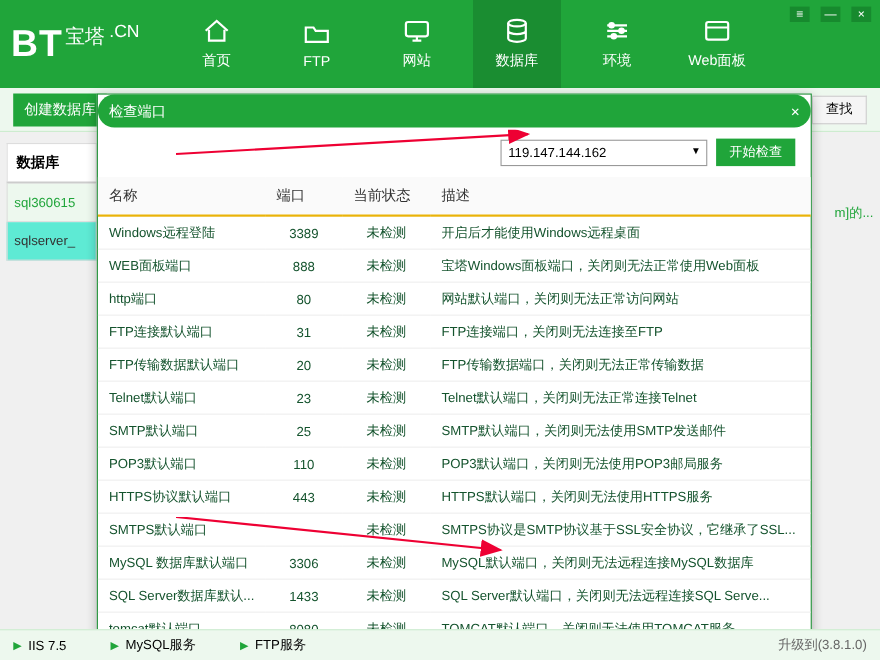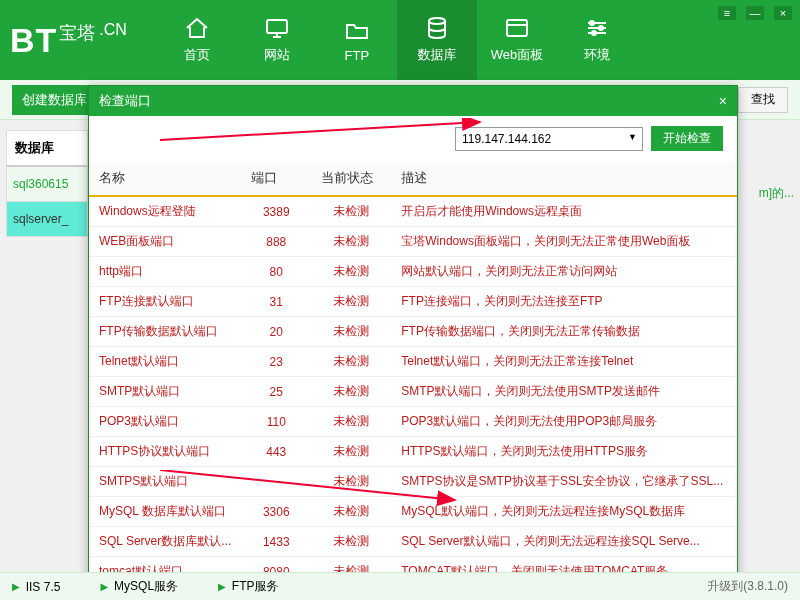--- a/index.html
+++ b/index.html
@@ -3,21 +3,21 @@
 <meta charset="utf-8">
 <style>
 * { margin: 0; padding: 0; box-sizing: border-box; font-family: "Microsoft YaHei", Arial, sans-serif; }
 body { width: 800px; height: 600px; background: #f0f0f0; overflow: hidden; position: relative; }
 
 .topbar { height: 80px; background: #20a53a; display: flex; align-items: center; padding: 0 10px; position: relative; }
 .logo { display: flex; align-items: flex-start; color: #fff; margin-right: 30px; }
 .logo-bt { font-size: 34px; font-weight: bold; letter-spacing: 1px; }
 .logo-cn { font-size: 16px; margin-left: 4px; }
 .logo-zh { font-size: 18px; margin-left: 2px; }
-.nav { display: flex; gap: 0; }
+.nav { display: flex; gap: 11px; }
 .nav-item { width: 80px; height: 80px; display: flex; flex-direction: column; align-items: center; justify-content: center; color: #fff; cursor: pointer; }
 .nav-item.active { background: #1a8d31; }
 .nav-icon { width: 30px; height: 24px; margin-bottom: 6px; display: flex; align-items: center; justify-content: center; }
 .nav-icon svg { stroke: #fff; fill: none; stroke-width: 2; }
 .nav-label { font-size: 13px; }
 .win-ctrl { position: absolute; top: 6px; right: 8px; display: flex; gap: 10px; }
 .win-btn { width: 18px; height: 14px; background: #178a2e; color: #fff; font-size: 11px; display: flex; align-items: center; justify-content: center; cursor: pointer; }
 
 .subbar { height: 40px; background: #edf8ee; border-bottom: 1px solid #cdeccf; display: flex; align-items: center; padding: 0 12px; justify-content: space-between; }
 .create-btn { background: #20a53a; color: #fff; padding: 6px 10px; font-size: 13px; border: none; cursor: pointer; }
@@ -26,31 +26,31 @@
 .search-btn { height: 26px; padding: 0 12px; border: 1px solid #ccc; border-left: none; background: #f5f5f5; font-size: 12px; cursor: pointer; }
 
 .sidepanel { position: absolute; left: 6px; top: 130px; width: 82px; }
 .side-hdr { background: #fff; border: 1px solid #ddd; border-bottom: 2px solid #ccc; padding: 8px; font-size: 13px; font-weight: bold; }
 .side-item { background: #edf8ee; border: 1px solid #ddd; border-top: none; padding: 10px 6px; font-size: 12px; color: #20a53a; cursor: pointer; overflow: hidden; white-space: nowrap; }
 .side-item.plain { background: #5eead4; color: #333; }
 
 .right-trunc { position: absolute; right: 6px; top: 185px; font-size: 12px; color: #20a53a; }
 
 .modal { position: absolute; left: 88px; top: 85px; width: 650px; background: #fff; border: 1px solid #1a8d31; box-shadow: 0 2px 10px rgba(0,0,0,0.3); }
-.modal-hdr { height: 30px; background: #20a53a; color: #fff; display: flex; align-items: center; justify-content: space-between; padding: 0 10px; font-size: 13px; }
+.modal-hdr { height: 30px; background: #20a53a; color: #fff; display: flex; align-items: center; justify-content: space-between; padding: 0 10px; font-size: 13px; border-radius: 15px; }
 .modal-close { cursor: pointer; font-size: 14px; }
 .modal-tool { padding: 10px 14px; display: flex; justify-content: flex-end; align-items: center; gap: 8px; }
 .ip-select { width: 188px; height: 24px; border: 1px solid #999; font-size: 12px; padding: 0 6px; background: #fff; appearance: none; }
 .ip-wrap { position: relative; }
 .ip-wrap::after { content: "▼"; position: absolute; right: 6px; top: 5px; font-size: 9px; pointer-events: none; }
 .check-btn { background: #20a53a; color: #fff; border: none; padding: 4px 12px; font-size: 12px; cursor: pointer; }
 
 .tbl { width: 100%; border-collapse: collapse; font-size: 12px; }
 .tbl th { text-align: left; padding: 8px 10px; border-bottom: 2px solid #eab308; font-weight: normal; color: #333; background: #fafafa; font-size: 13px; }
-.tbl td { padding: 6px 10px; border-bottom: 1px solid #eee; color: #b91c1c; white-space: nowrap; overflow: hidden; text-overflow: ellipsis; }
+.tbl td { padding: 6px 10px; border-bottom: 1px solid #eee; color: #14532d; white-space: nowrap; overflow: hidden; text-overflow: ellipsis; }
 .tbl td:nth-child(1) { width: 150px; }
 .tbl td:nth-child(2) { width: 70px; text-align: center; }
 .tbl td:nth-child(3) { width: 80px; text-align: center; }
 .tbl td:nth-child(4) { max-width: 300px; }
 
 .modal-foot { padding: 20px 14px 16px; font-size: 12px; color: #d9534f; text-align: center; }
 
 .arrow1 { position: absolute; left: 160px; top: 118px; pointer-events: none; }
 .arrow2 { position: absolute; left: 160px; top: 470px; pointer-events: none; }
 
@@ -74,62 +74,62 @@
       <span class="nav-icon">
           <svg width="26" height="24" viewBox="0 0 26 24">
             <path d="M3 12 L13 3 L23 12 M6 11 V21 H20 V11"></path>
           </svg>
         </span>
       <span class="nav-label">首页</span>
     </div>
     <div class="nav-item">
       <span class="nav-icon">
           <svg width="26" height="22" viewBox="0 0 26 22">
+            <path d="M3 6 H10 L12 9 H23 V19 H3 Z"></path>
+          </svg>
+        </span>
+      <span class="nav-label">FTP</span>
+    </div>
+    <div class="nav-item">
+      <span class="nav-icon">
+          <svg width="26" height="22" viewBox="0 0 26 22">
             <rect x="3" y="3" width="20" height="13" rx="2"></rect>
             <path d="M9 20 H17 M13 16 V20"></path>
           </svg>
         </span>
       <span class="nav-label">网站</span>
-    </div>
-    <div class="nav-item">
-      <span class="nav-icon">
-          <svg width="26" height="22" viewBox="0 0 26 22">
-            <path d="M3 6 H10 L12 9 H23 V19 H3 Z"></path>
-          </svg>
-        </span>
-      <span class="nav-label">FTP</span>
     </div>
     <div class="nav-item active">
       <span class="nav-icon">
           <svg width="24" height="24" viewBox="0 0 24 24">
             <ellipse cx="12" cy="5" rx="8" ry="3"></ellipse>
             <path d="M4 5 V19 A8 3 0 0 0 20 19 V5 M4 12 A8 3 0 0 0 20 12"></path>
           </svg>
         </span>
       <span class="nav-label">数据库</span>
-    </div>
-    <div class="nav-item">
-      <span class="nav-icon">
-          <svg width="26" height="22" viewBox="0 0 26 22">
-            <rect x="3" y="3" width="20" height="16" rx="2"></rect>
-            <path d="M3 8 H23"></path>
-          </svg>
-        </span>
-      <span class="nav-label">Web面板</span>
     </div>
     <div class="nav-item">
       <span class="nav-icon">
           <svg width="26" height="22" viewBox="0 0 26 22">
             <path d="M4 6 H22 M4 11 H22 M4 16 H22"></path>
             <circle cx="8" cy="6" r="2" fill="#fff"></circle>
             <circle cx="17" cy="11" r="2" fill="#fff"></circle>
             <circle cx="10" cy="16" r="2" fill="#fff"></circle>
           </svg>
         </span>
       <span class="nav-label">环境</span>
+    </div>
+    <div class="nav-item">
+      <span class="nav-icon">
+          <svg width="26" height="22" viewBox="0 0 26 22">
+            <rect x="3" y="3" width="20" height="16" rx="2"></rect>
+            <path d="M3 8 H23"></path>
+          </svg>
+        </span>
+      <span class="nav-label">Web面板</span>
     </div>
   </div>
   <div class="win-ctrl">
     <div class="win-btn">≡</div>
     <div class="win-btn">—</div>
     <div class="win-btn">×</div>
   </div>
 </div>
 
 <div class="subbar">

